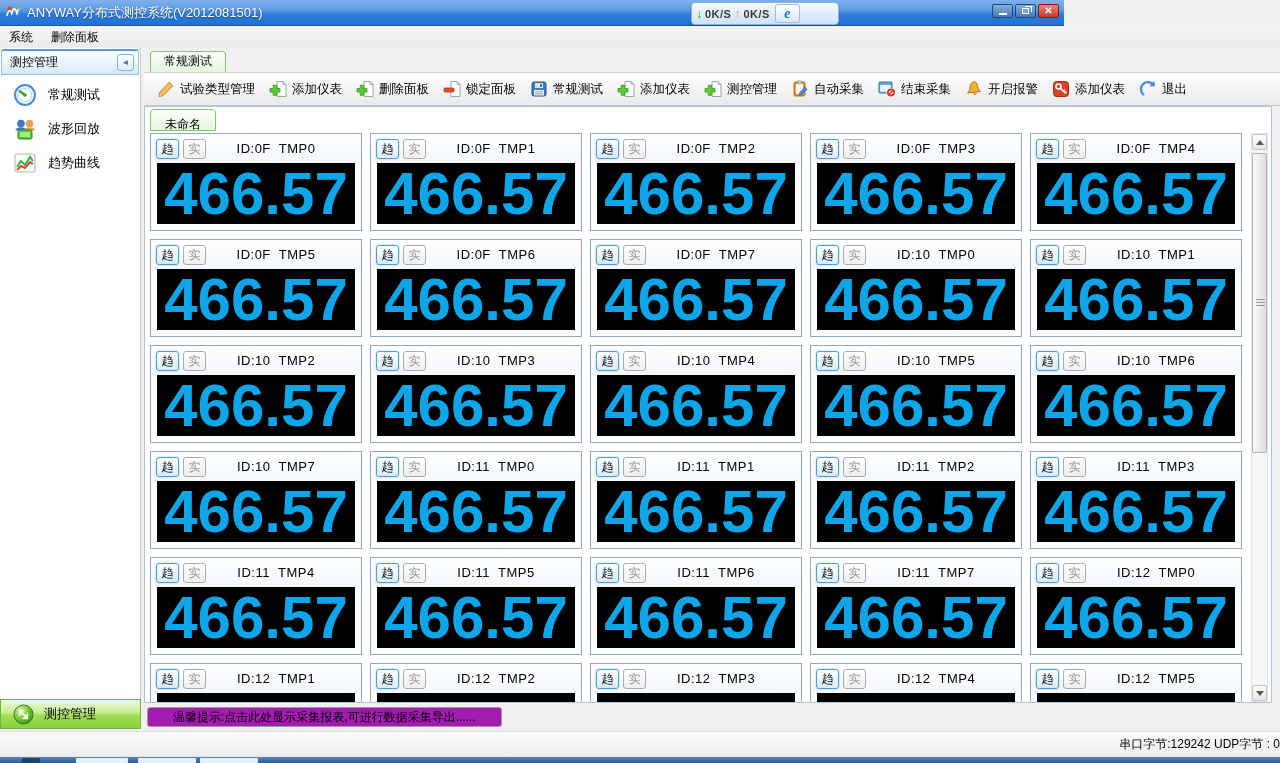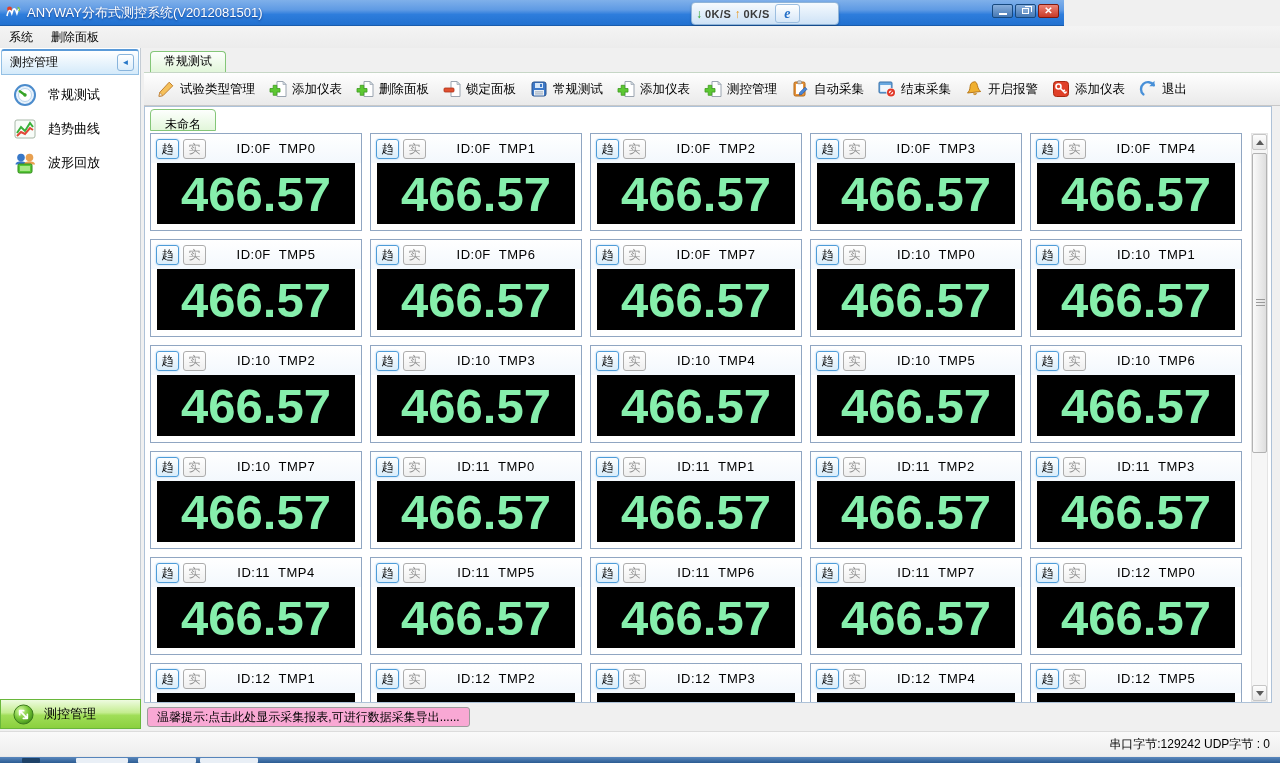--- a/index.html
+++ b/index.html
@@ -90,45 +90,45 @@
     background:linear-gradient(180deg,#FFFFFF,#F3F8FD); }
   .mini-btn { width:23px; height:20px; font-size:12px; text-align:center; line-height:18px;
     border-radius:3px; margin-right:4px; cursor:default; }
   .mini-btn.trend { border:1px solid #4E9CD8; background:linear-gradient(180deg,#FDFEFF,#D9EDFB);
     box-shadow:0 0 2px #9CC8F0; color:#000; }
   .mini-btn.real { border:1px solid #ACACAC; background:linear-gradient(180deg,#FFFFFF,#EFEFEF); color:#8E8E8E; }
   .meter-label { flex:1; text-align:center; font-size:13px; color:#000; letter-spacing:.5px;
     padding-right:14px; white-space:pre; }
   .meter-display { margin:0 6px; height:61px; background:#000000;
     display:flex; align-items:center; justify-content:center; }
-  .meter-value { color:#86efac; font-size:49px; font-weight:bold; letter-spacing:0px; line-height:58px; }
+  .meter-value { color:#0ea5e9; font-size:60px; font-weight:bold; letter-spacing:0px; line-height:58px; }
 
   
   .vscroll { position:absolute; right:3px; top:26px; width:17px; height:569px;
     background:#F6F6F6; border:1px solid #E4E4E4; }
   .sb-btn { position:absolute; left:0; width:15px; height:16px;
     background:linear-gradient(180deg,#FDFDFD,#E6E6E6); border:1px solid #C6C6C6; border-radius:2px; }
   .sb-btn.up { top:0; } .sb-btn.down { bottom:0; }
   .tri-up { width:0; height:0; border-left:4px solid transparent; border-right:4px solid transparent;
     border-bottom:5px solid #5A5A5A; margin:5px auto 0; }
   .tri-down { width:0; height:0; border-left:4px solid transparent; border-right:4px solid transparent;
     border-top:5px solid #5A5A5A; margin:5px auto 0; }
   .sb-thumb { position:absolute; left:0; top:19px; width:15px; height:300px;
     border:1px solid #B2B2B2; border-radius:2px;
     background:linear-gradient(90deg,#FAFAFA,#DEDEDE); }
   .sb-grip { position:absolute; left:3px; top:50%; margin-top:-4px; width:9px; }
   .sb-grip i { display:block; height:1px; background:#9A9A9A; margin-bottom:2px; }
 
   
-  .hint-box { position:absolute; left:147px; top:707px; height:20px; padding:0 9px;
-    border:1px solid #9C9C9C; border-radius:3px; background:#f9a8d4;
+  .hint-box { position:absolute; left:147px; top:707px; height:20px; padding:0 25px;
+    border:1px solid #9C9C9C; border-radius:3px; background:#a21caf;
     font-size:12px; line-height:18px; color:#000; }
   .statusbar { position:absolute; left:0; top:731px; width:1280px; height:25px;
     background:linear-gradient(180deg,#FAFAFA,#EEEEEE); border-top:1px solid #DCDCDC; }
-  .status-right { position:absolute; right:10px; top:0; line-height:24px; font-size:12px; color:#000; }
+  .status-right { position:absolute; right:0; top:0; line-height:24px; font-size:12px; color:#000; }
   .taskbar-sliver { position:absolute; left:0; top:756px; width:1280px; height:7px;
     background:linear-gradient(180deg,#5A88BE,#2C5C92); border-top:1px solid #E8E8E8; }
   .task-item { position:absolute; top:1px; height:5px; background:#E9EFF6; border-radius:1px; }
 </style>
 </head>
 <body>
 
 <div class="titlebar">
   <svg class="title-logo" viewBox="0 0 17 17">
     <circle cx="4.5" cy="5" r="2.4" fill="#E04028"></circle>
@@ -173,36 +173,36 @@
         <span class="side-icon"><svg viewBox="0 0 24 24">
             <circle cx="12" cy="12" r="10" fill="#E8F2FC" stroke="#4C8CCC" stroke-width="2"></circle>
             <circle cx="12" cy="12" r="6.5" fill="#FFF" stroke="#B8D4EC"></circle>
             <path d="M12 12L6.8 8.2" stroke="#38A428" stroke-width="2.4" stroke-linecap="round"></path>
             <circle cx="12" cy="12" r="1.7" fill="#38A428"></circle>
           </svg></span>
         <span class="side-label">常规测试</span>
       </div>
       <div class="side-item">
         <span class="side-icon"><svg viewBox="0 0 24 24">
-            <rect x="2" y="3" width="20" height="18" rx="2" fill="#F8FCF8" stroke="#A8B8A8"></rect>
-            <path d="M4 16l4-6 4 4 5-8 3 4" fill="none" stroke="#38B038" stroke-width="2"></path>
-            <path d="M4 19l4-4 4 2 5-6 3 2" fill="none" stroke="#E04838" stroke-width="2"></path>
-          </svg></span>
-        <span class="side-label">趋势曲线</span>
-      </div>
-      <div class="side-item">
-        <span class="side-icon"><svg viewBox="0 0 24 24">
             <circle cx="8" cy="6.5" r="3.8" fill="#3878C8"></circle>
             <circle cx="16.5" cy="6.5" r="3.8" fill="#E8A050"></circle>
             <path d="M2.5 13.5c0-2 3-3.2 5.5-3.2s5.5 1.2 5.5 3.2z" fill="#3878C8"></path>
             <path d="M11 13.5c0-2 3-3.2 5.5-3.2s5.5 1.2 5.5 3.2z" fill="#E8A050"></path>
             <rect x="5" y="13" width="14" height="9" rx="1.5" fill="#58C838" stroke="#2E8818"></rect>
             <rect x="7" y="15" width="10" height="5" fill="#A8E888"></rect>
           </svg></span>
         <span class="side-label">波形回放</span>
+      </div>
+      <div class="side-item">
+        <span class="side-icon"><svg viewBox="0 0 24 24">
+            <rect x="2" y="3" width="20" height="18" rx="2" fill="#F8FCF8" stroke="#A8B8A8"></rect>
+            <path d="M4 16l4-6 4 4 5-8 3 4" fill="none" stroke="#38B038" stroke-width="2"></path>
+            <path d="M4 19l4-4 4 2 5-6 3 2" fill="none" stroke="#E04838" stroke-width="2"></path>
+          </svg></span>
+        <span class="side-label">趋势曲线</span>
       </div>
     </div>
 </div>
 <div class="side-bottom-btn">
   <span class="side-bottom-icon"><svg viewBox="0 0 22 22">
         <defs>
           <radialGradient id="gb" cx="35%" cy="30%" r="75%">
             <stop offset="0" stop-color="#D8F8A8"></stop>
             <stop offset=".55" stop-color="#78C838"></stop>
             <stop offset="1" stop-color="#42901A"></stop>

